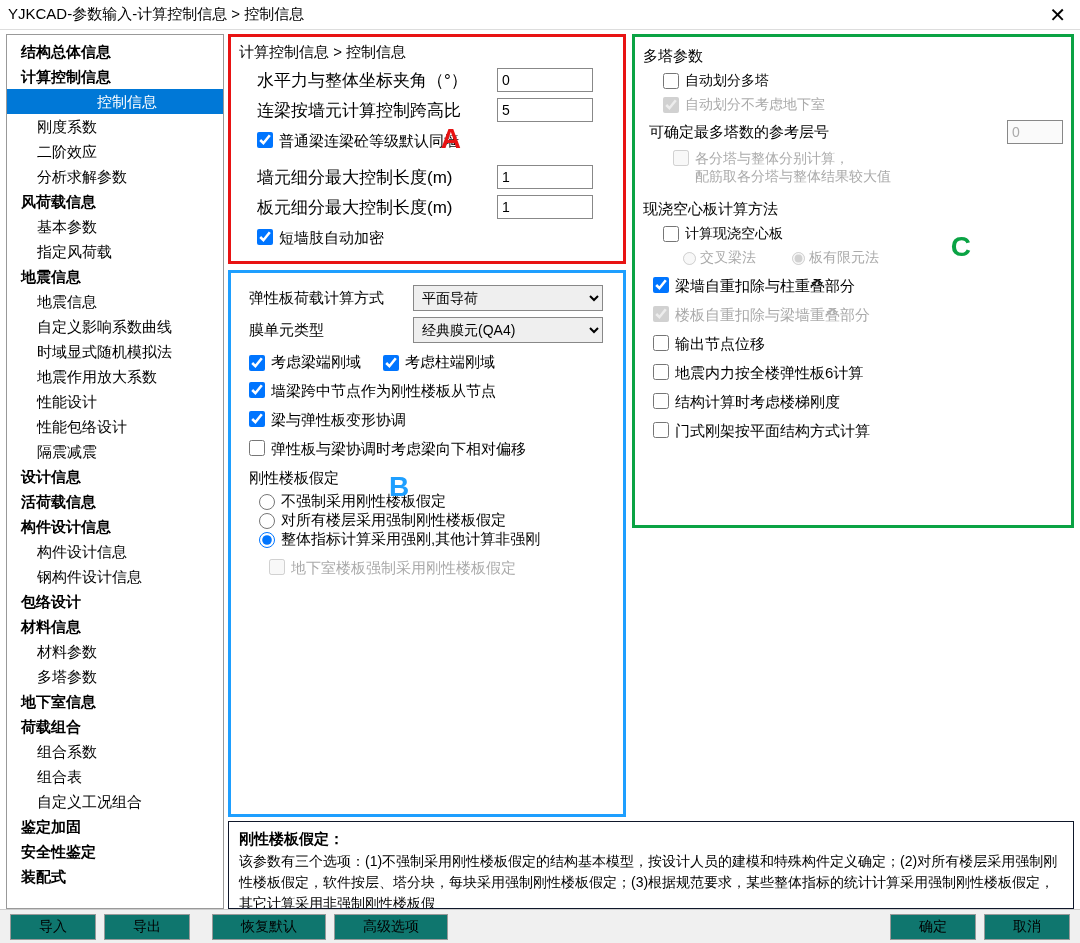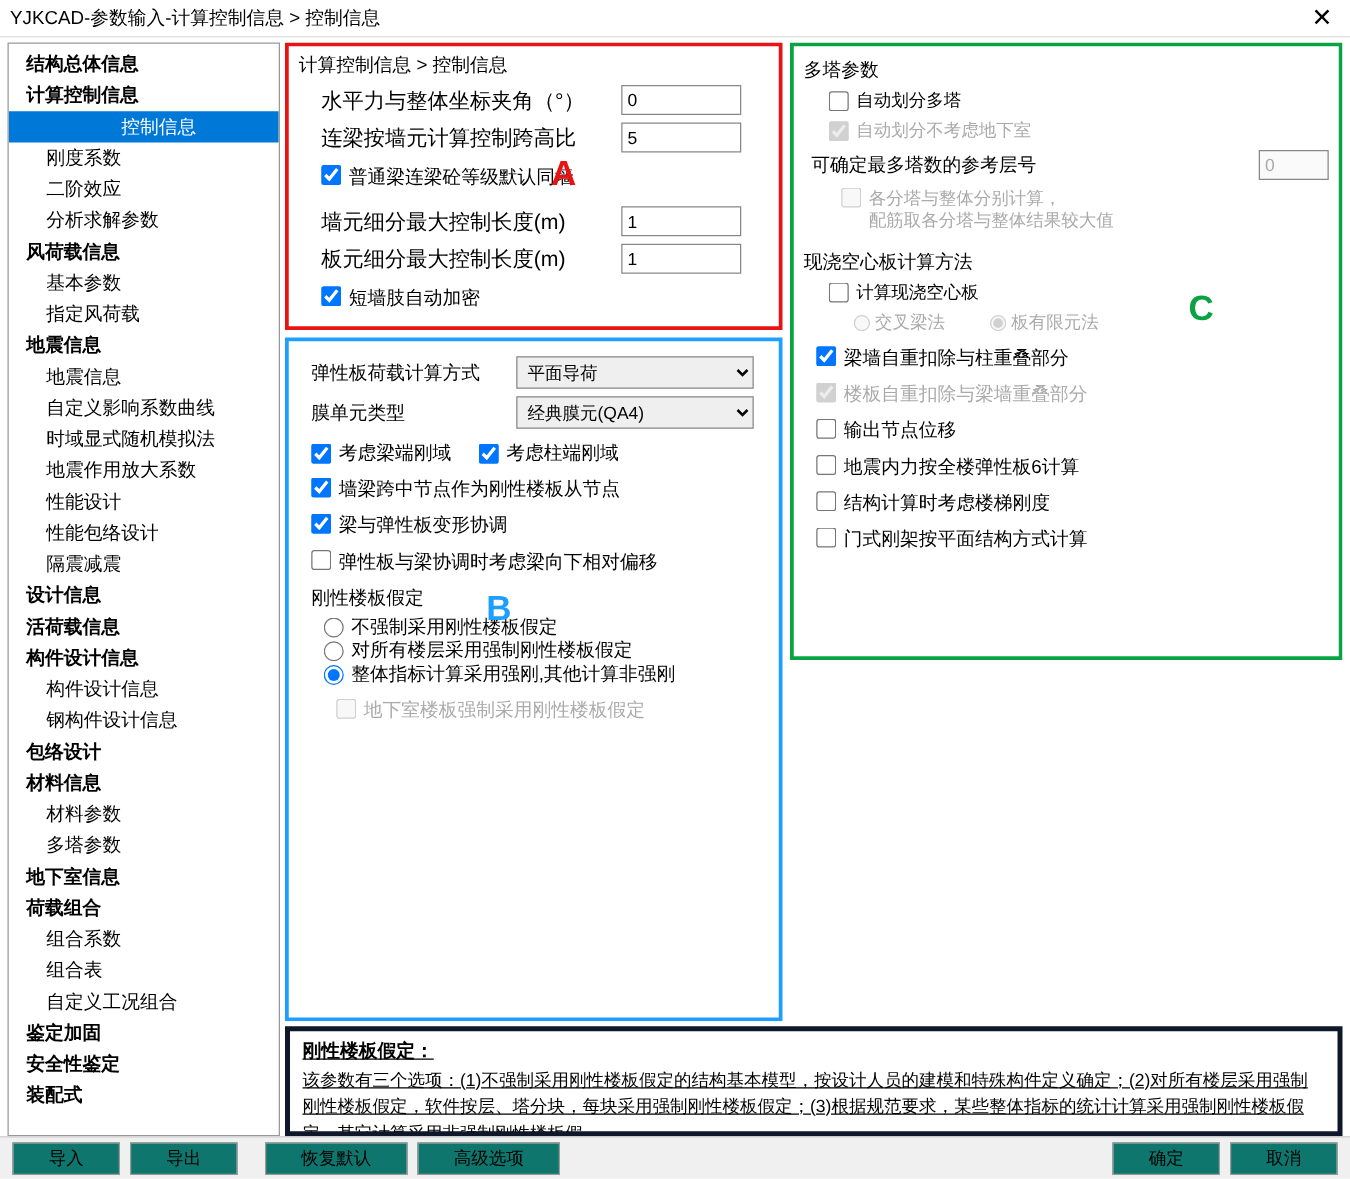--- a/index.html
+++ b/index.html
@@ -48,21 +48,21 @@
     .radio-group { padding-left: 10px; }
     .radio-title { font-size: 15px; margin: 8px 0 4px 0; }
     .radio-row { display: flex; align-items: center; gap: 6px; margin: 0 0; padding-left: 10px; }
     .radio-row input { width: 16px; height: 16px; }
     .radio-row label { font-size: 15px; }
     .disabled { color: #aaa; }
     .section-title { font-size: 15px; margin: 4px 0 6px 0; }
     .indent-row { display: flex; align-items: center; gap: 6px; margin: 6px 0; padding-left: 20px; }
     .radio-inline { display: inline-flex; align-items: center; gap: 4px; margin-right: 30px; }
     
-    .desc-box { border: 4px solid #0f172a; padding: 6px 10px; height: 88px; overflow-y: scroll; position: relative; font-size: 14px; line-height: 1.5; text-decoration: underline; }
+    .desc-box { border: 1px solid #0f172a; padding: 6px 10px; height: 88px; overflow-y: scroll; position: relative; font-size: 14px; line-height: 1.5; }
     .desc-title { font-weight: bold; font-size: 15px; }
     
     .bottom-bar { height: 34px; display: flex; align-items: center; padding: 0 10px; gap: 8px; background: #f0f0f0; border-top: 1px solid #ccc; }
     .bottom-bar .spacer { flex: 1; }
     .btn { height: 26px; padding: 0 28px; border: 1px solid #999; background: #0f766e; cursor: pointer; font-size: 14px; }
   </style>
 </head>
 <body>
 
 <div class="titlebar">

